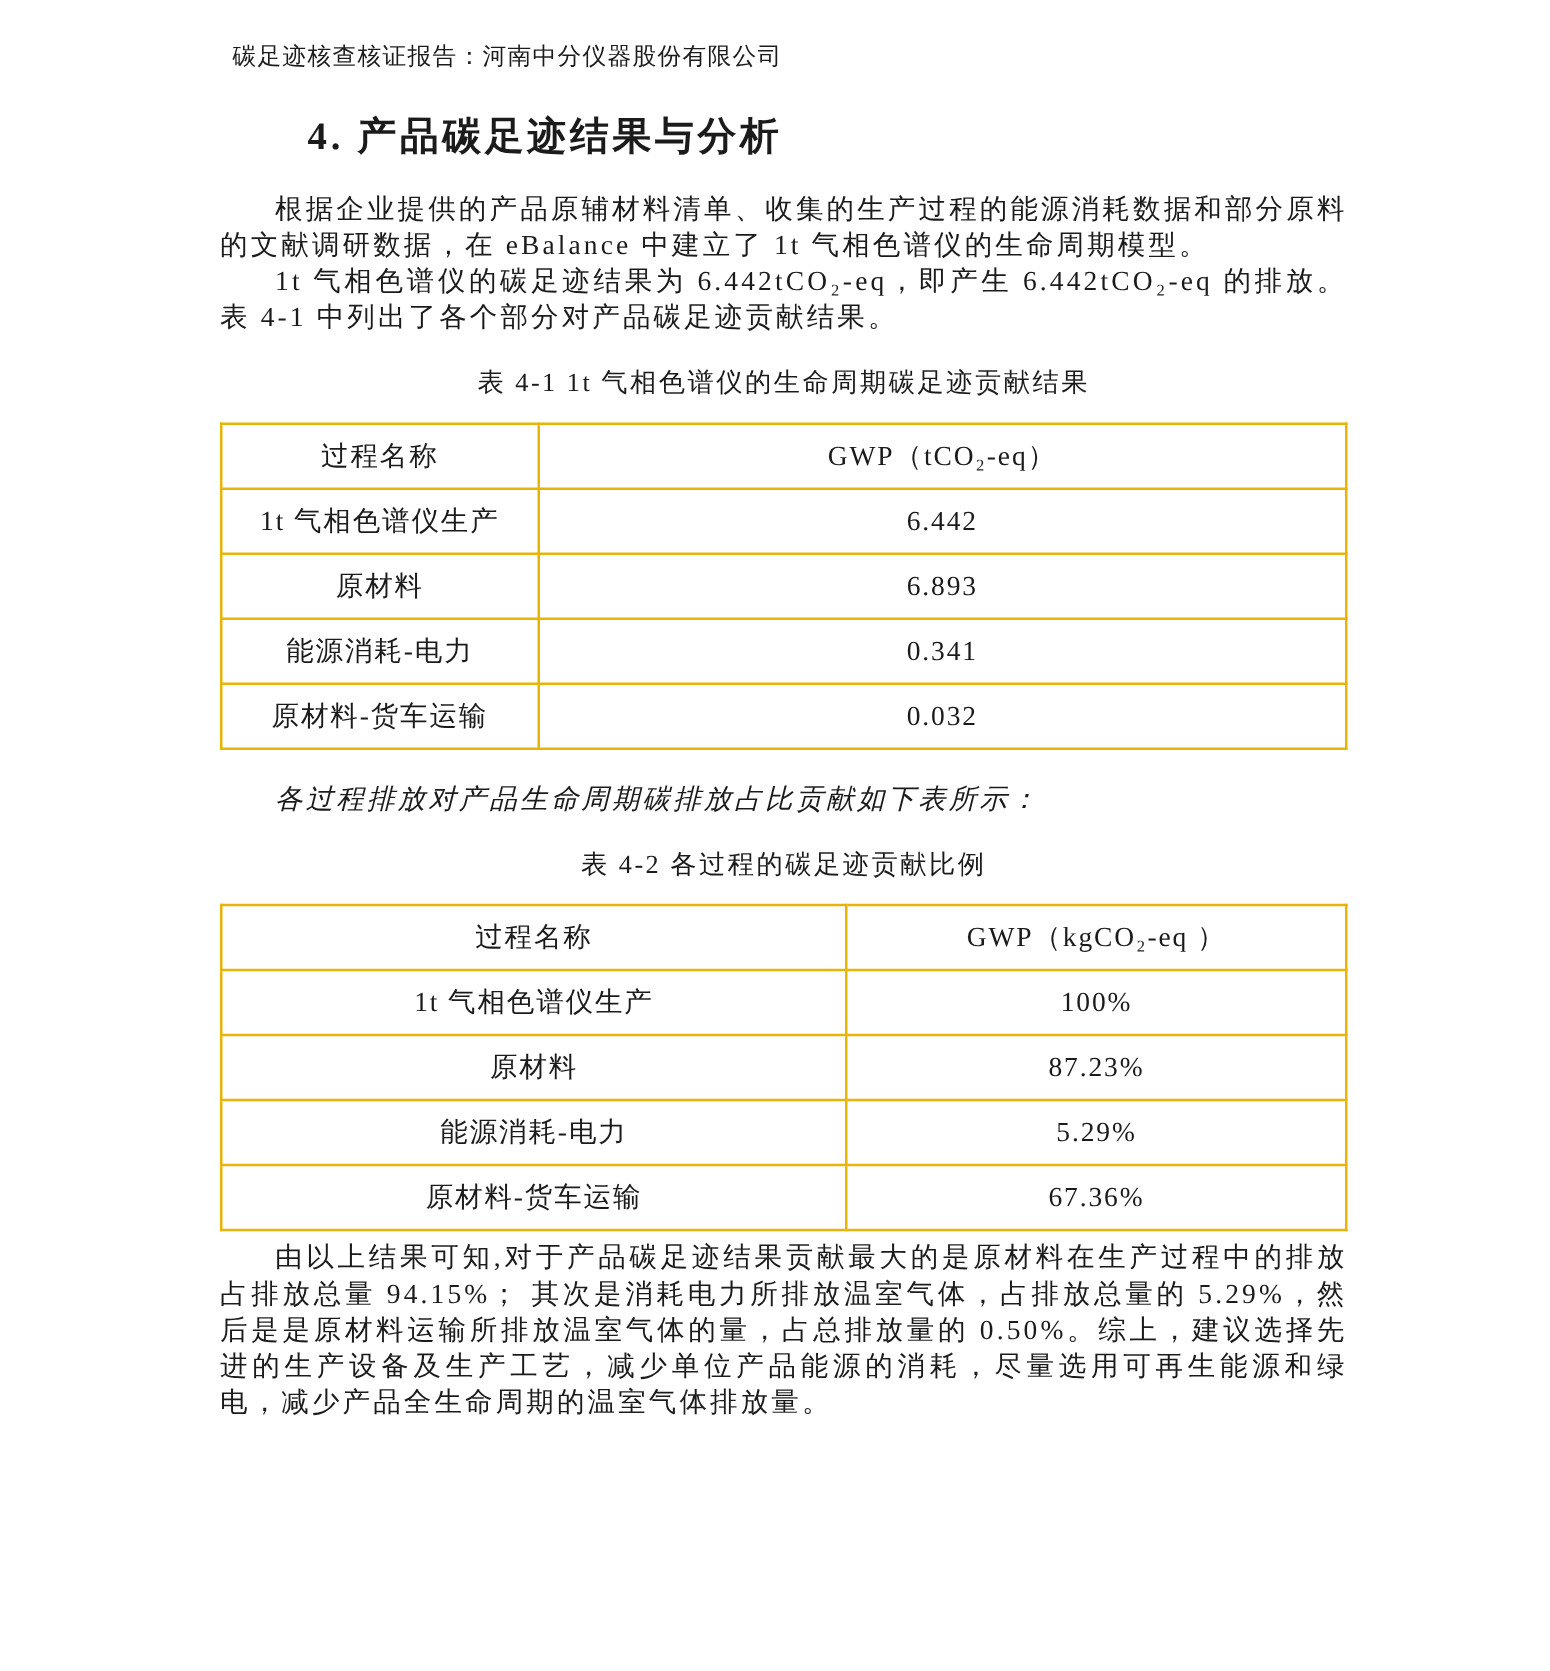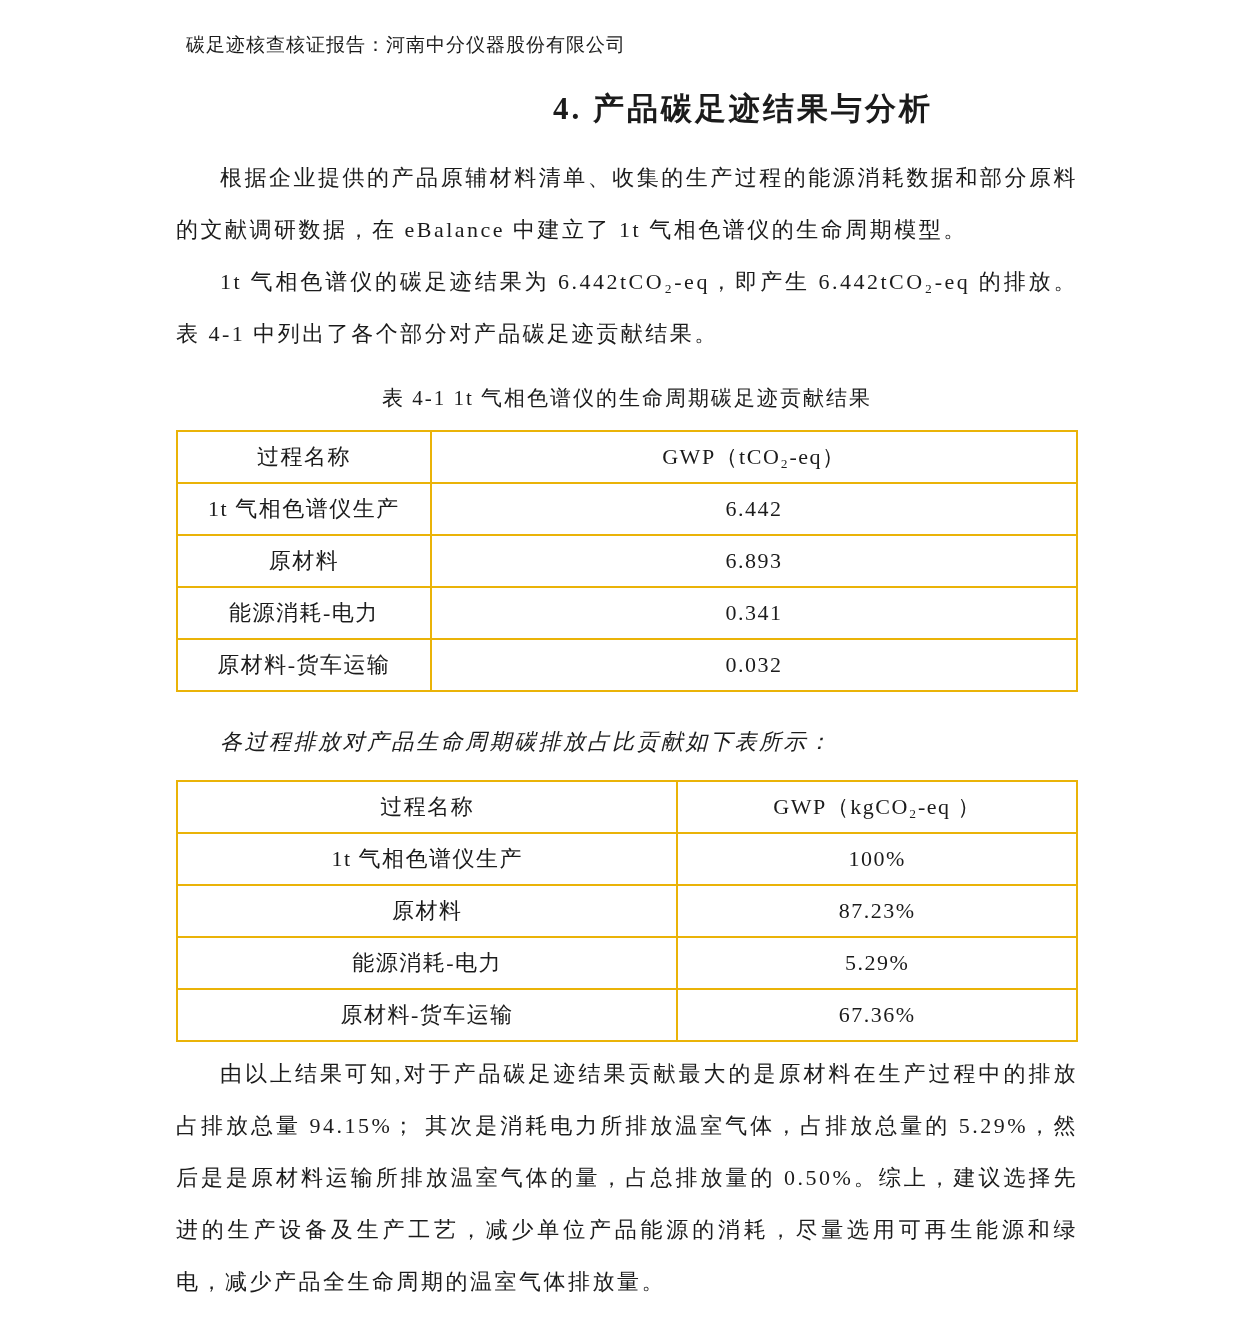--- a/index.html
+++ b/index.html
@@ -15,36 +15,34 @@
     background: #ffffff;
     font-family: "Liberation Serif", "DejaVu Serif", serif;
     color: #1b1b1b;
     overflow: hidden;
   }
   .report-header {
     margin: 34px 0 0 186px;
     font-size: 19px;
     line-height: 24px;
     letter-spacing: 1px;
-    font-family: Liberation Mono, monospace;
   }
   .section-title {
     margin: 30px 0 0 246px;
     font-size: 31px;
     font-weight: bold;
     letter-spacing: 3px;
-    text-align: center;
   }
   .content {
     width: 902px;
     margin: 0 auto 0 176px;
   }
   .para {
     font-size: 22px;
-    line-height: 52px;
+    line-height: 29px;
     text-align: justify;
     text-indent: 2em;
     letter-spacing: 2.5px;
     margin: 0;
   }
   .para-intro   { margin-top: 22px; }
   .para-result  { margin-top: 0; }
   .para-between { margin-top: 24px; font-style: italic; }
   .para-conclusion { margin-top: 6px; }
   .table-caption {
@@ -119,20 +117,21 @@
         </tr>
         <tr>
           <td>原材料-货车运输</td>
           <td>0.032</td>
         </tr>
       </tbody>
     </table>
 
     <p class="para para-between">各过程排放对产品生命周期碳排放占比贡献如下表所示：</p>
 
+    <div class="table-caption">表 4-2 各过程的碳足迹贡献比例</div>
 
     <table class="data-table t2">
       <colgroup>
           <col class="c-name">
           <col class="c-value">
         </colgroup>
       <thead>
         <tr>
           <th>过程名称</th>
           <th>GWP（kgCO₂-eq ）</th>

